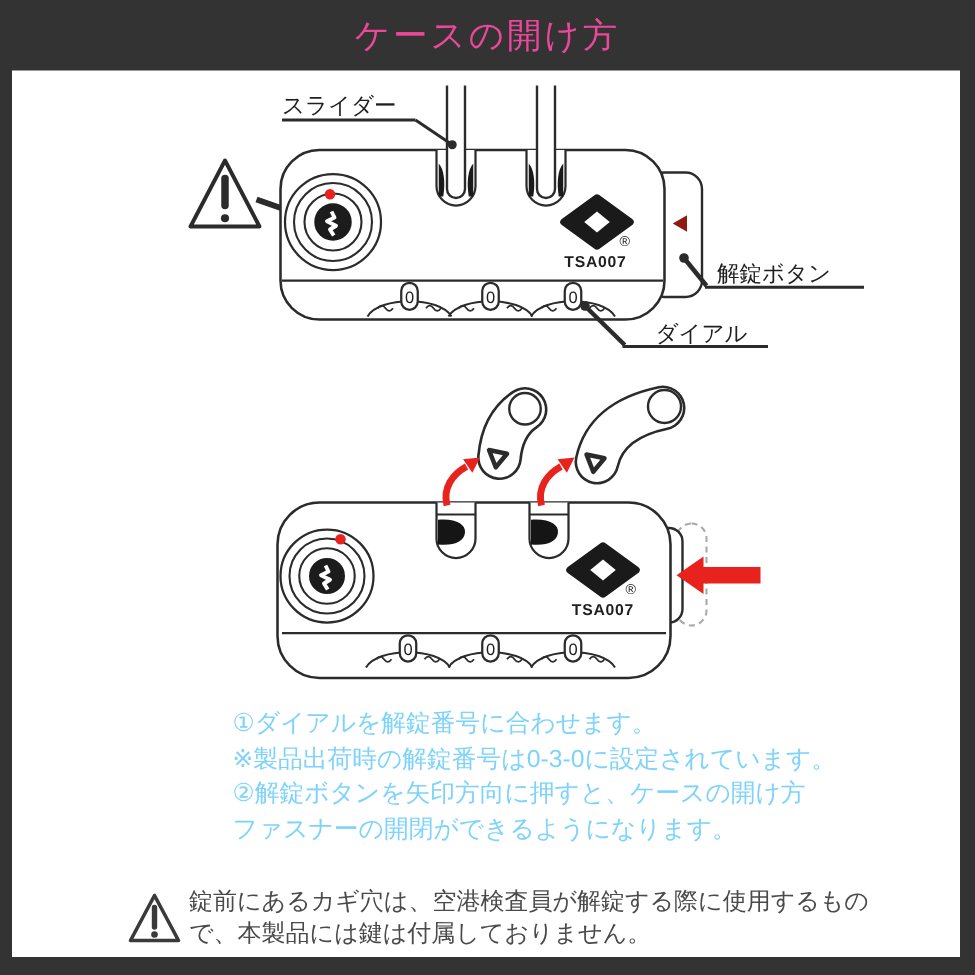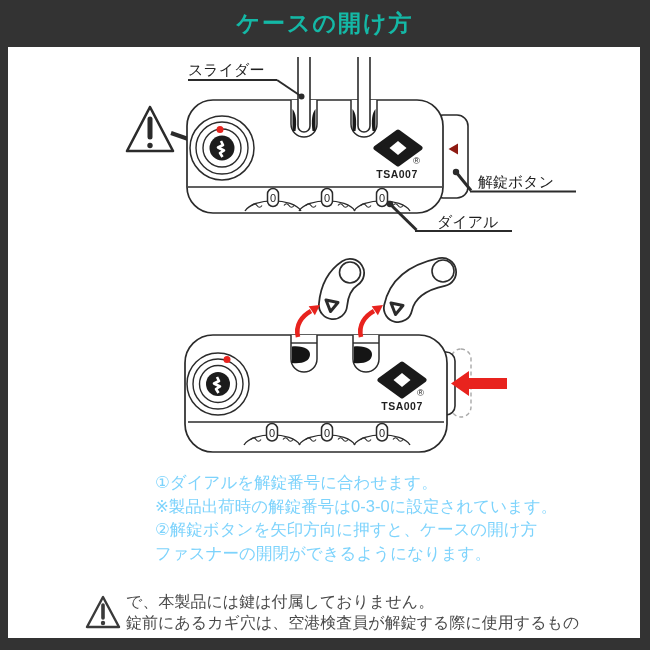--- a/index.html
+++ b/index.html
@@ -6,21 +6,21 @@
   .stage{
     position:relative;width:650px;height:650px;overflow:hidden;
     background:#333333;
     font-family:"Liberation Sans","DejaVu Sans",sans-serif;
   }
   .header{
     position:absolute;left:0;top:0;width:650px;height:47px;
     display:flex;align-items:center;justify-content:center;
   }
   .header .title{
-    color:#14b8a6;font-size:23px;font-weight:bold;letter-spacing:2px;
+    color:#ec4899;font-size:23px;font-weight:normal;letter-spacing:2px;
   }
   .panel{
     position:absolute;left:8px;top:47px;width:632px;height:591px;
     background:#ffffff;
   }
   .art{position:absolute;left:0;top:0;width:650px;height:650px;}
   .art path,.art rect,.art circle,.art line{vector-effect:none;}
   .art text{font-family:"Liberation Sans","DejaVu Sans",sans-serif;fill:#1f1f1f;}
   .label-text{font-size:15px;}
   .brand-text{font-size:10.5px;font-weight:bold;letter-spacing:0.5px;fill:#333;}
@@ -216,17 +216,17 @@
     <div>②解錠ボタンを矢印方向に押すと、ケースの開け方</div>
     <div>ファスナーの開閉ができるようになります。</div>
   </div>
 
   <svg class="warning-icon" width="40" height="40" viewBox="0 0 40 40">
     <path d="M19,4 L3,34 L35,34 Z" fill="none" stroke="#3a3a3a" stroke-width="2.4" stroke-linejoin="round"></path>
     <line x1="19" y1="12" x2="19" y2="25" stroke="#3a3a3a" stroke-width="3.6" stroke-linecap="round"></line>
     <circle cx="19" cy="30" r="2.2" fill="#3a3a3a"></circle>
   </svg>
   <div class="warning-text">
+    <div>錠前にあるカギ穴は、空港検査員が解錠する際に使用するもの</div>
     <div>で、本製品には鍵は付属しておりません。</div>
-    <div>錠前にあるカギ穴は、空港検査員が解錠する際に使用するもの</div>
   </div>
 
 </div>
 
 </body></html>

